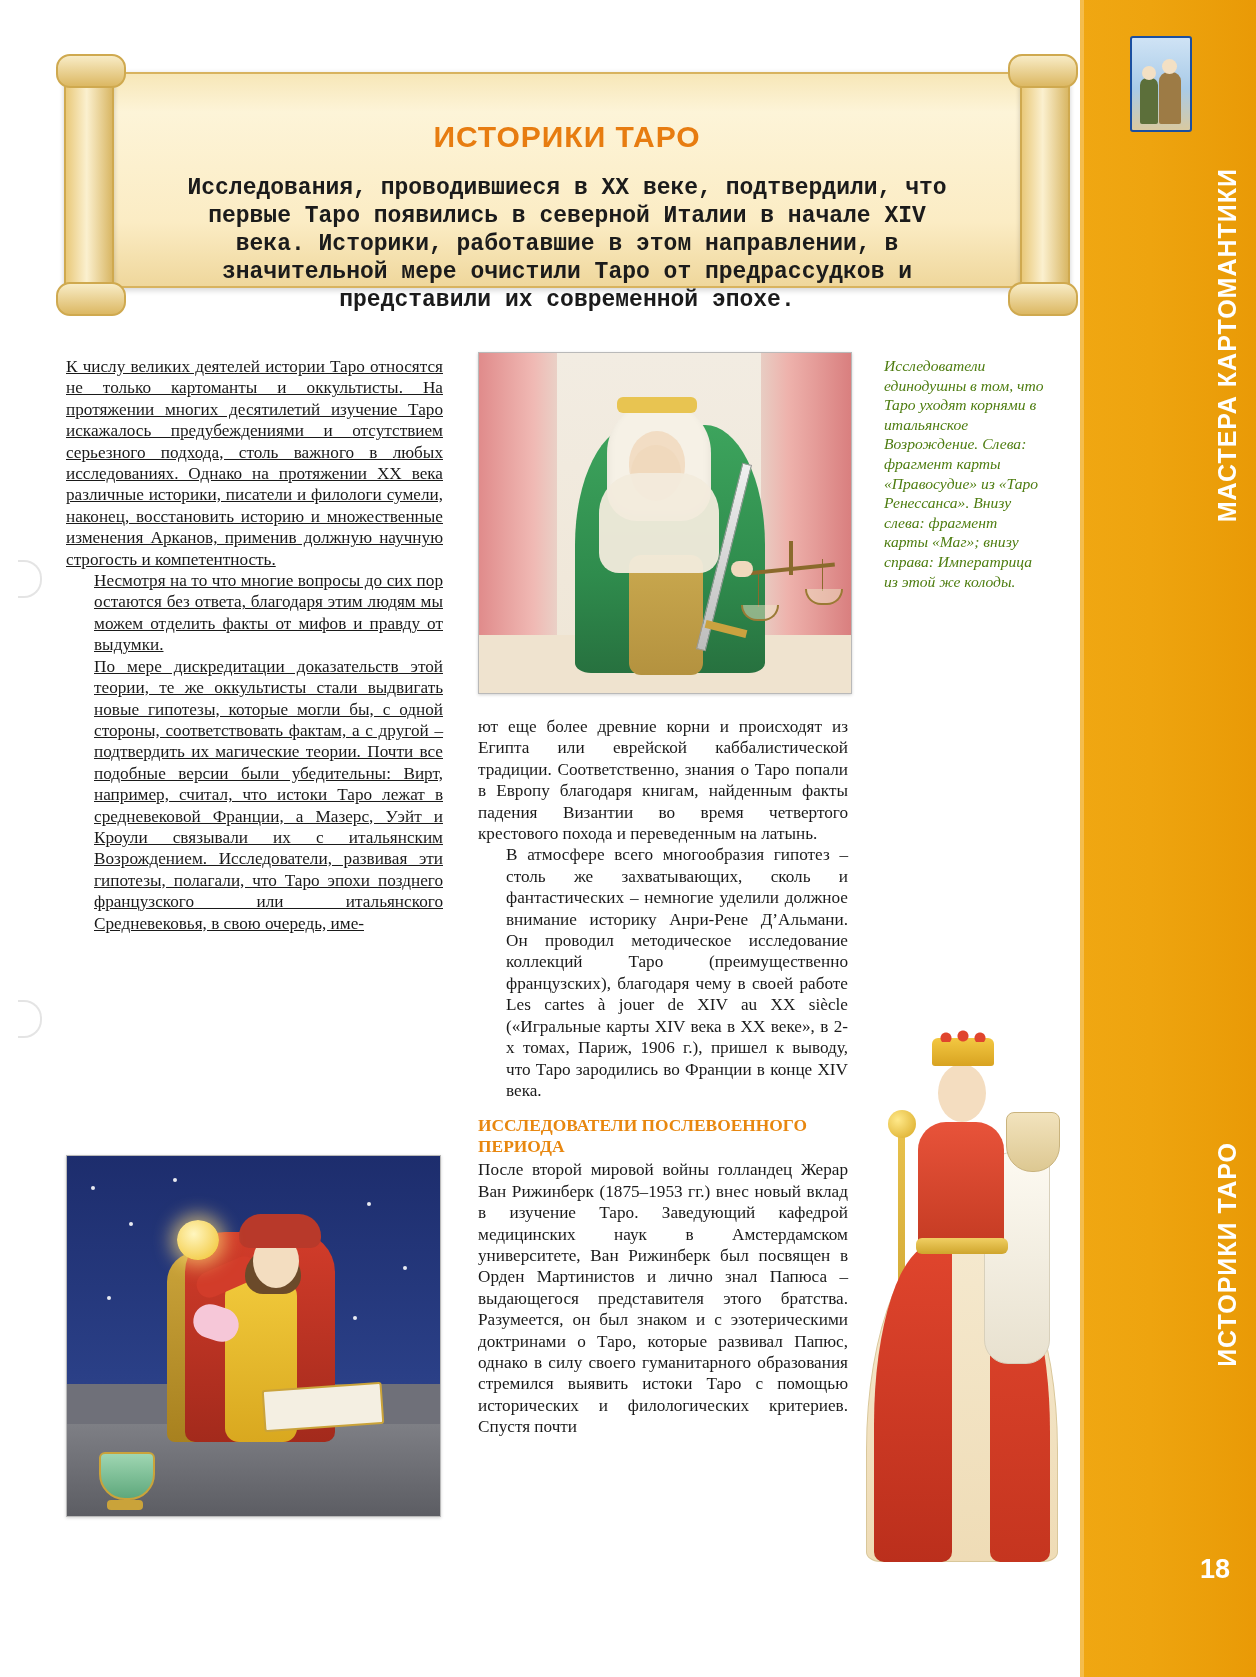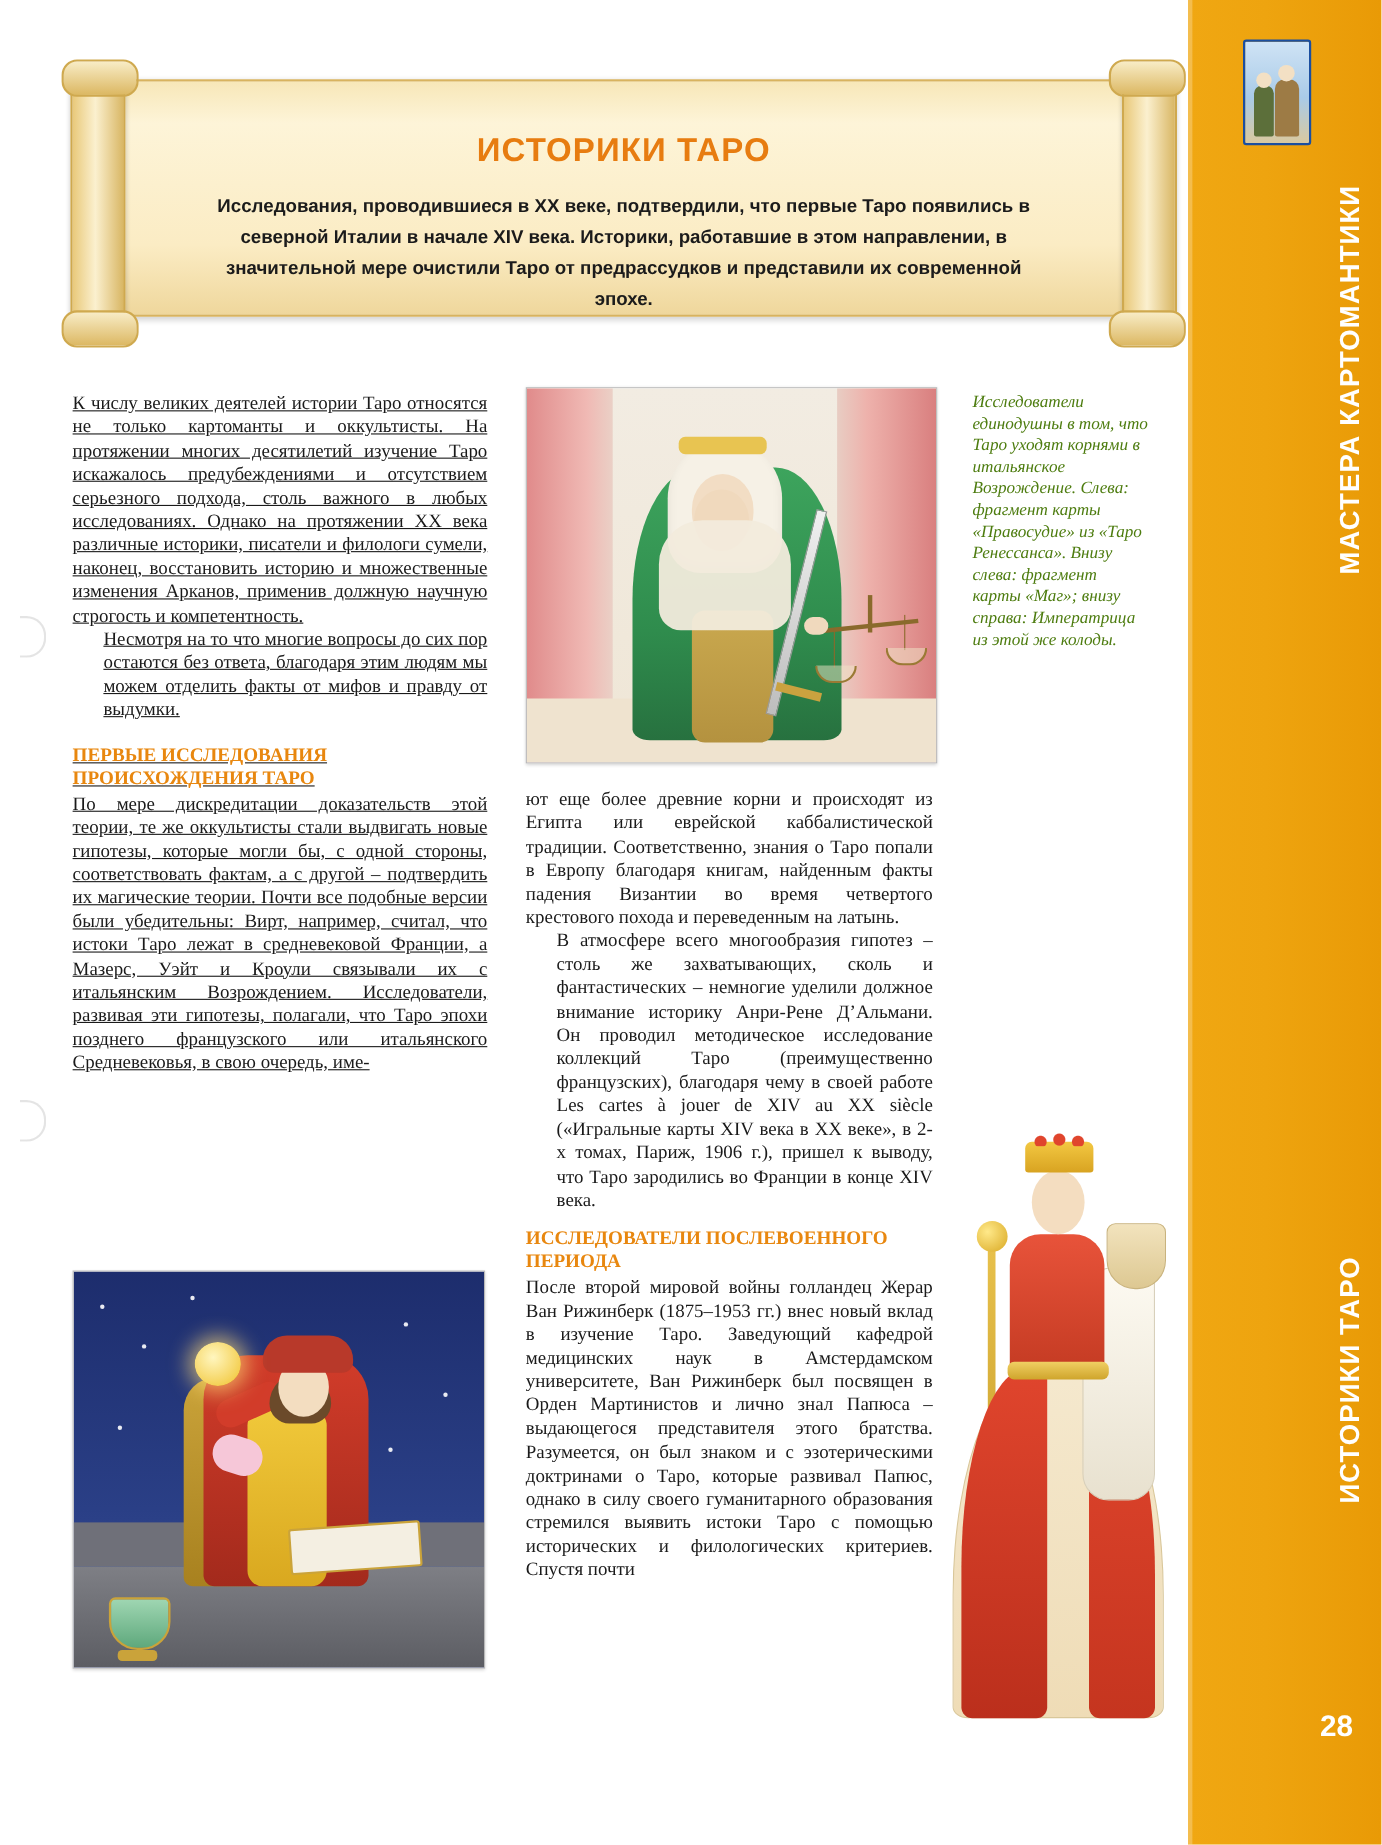--- a/index.html
+++ b/index.html
@@ -162,23 +162,23 @@
     font-weight: bold;
     font-size: 30px;
     letter-spacing: 1px;
     color: #e77c10;
   }
   .banner-sub {
     position: absolute;
     top: 100px;
     left: 100px; right: 100px;
     text-align: center;
-    font-family: Liberation Sans, sans-serif;
+    font-family: Liberation Mono, monospace;
     font-weight: bold;
-    font-size: 17px;
+    font-size: 23px;
     line-height: 28px;
     color: #1b1b1b;
   }
 
   
   .col {
     position: absolute;
     font-size: 17.2px;
     line-height: 21.4px;
     text-align: justify;
@@ -456,21 +456,21 @@
 
 <div class="page">
 
   <div class="punch p1"></div>
   <div class="punch p2"></div>
 
   <div class="side-bar">
     <div class="inner-edge"></div>
     <div class="side-label top">МАСТЕРА КАРТОМАНТИКИ</div>
     <div class="side-label bottom">ИСТОРИКИ ТАРО</div>
-    <div class="page-number">28</div>
+    <div class="page-number">18</div>
   </div>
 
   <div class="corner-card" title="Миниатюра карты Таро">
     <div class="figA"></div>
     <div class="headA"></div>
     <div class="figB"></div>
     <div class="headB"></div>
   </div>
 
   <div class="banner-wrap">
@@ -484,21 +484,20 @@
     </div>
     <div class="curl right">
       <div class="curl-cap tr"></div>
       <div class="curl-cap br"></div>
     </div>
   </div>
 
   <div class="col col-left">
     <p>К числу великих деятелей истории Таро относятся не только картоманты и оккультисты. На протяжении многих десятилетий изучение Таро искажалось предубеждениями и отсутствием серьезного подхода, столь важного в любых исследованиях. Однако на протяжении XX века различные историки, писатели и филологи сумели, наконец, восстановить историю и множественные изменения Арканов, применив должную научную строгость и компетентность.</p>
     <p>Несмотря на то что многие вопросы до сих пор остаются без ответа, благодаря этим людям мы можем отделить факты от мифов и правду от выдумки.</p>
-    <div class="sec-head first">ПЕРВЫЕ ИССЛЕДОВАНИЯ ПРОИСХОЖДЕНИЯ ТАРО</div>
     <p>По мере дискредитации доказательств этой теории, те же оккультисты стали выдвигать новые гипотезы, которые могли бы, с одной стороны, соответствовать фактам, а с другой – подтвердить их магические теории. Почти все подобные версии были убедительны: Вирт, например, считал, что истоки Таро лежат в средневековой Франции, а Мазерс, Уэйт и Кроули связывали их с итальянским Возрождением. Исследователи, развивая эти гипотезы, полагали, что Таро эпохи позднего французского или итальянского Средневековья, в свою очередь, име-</p>
   </div>
 
   <div class="col col-mid">
     <p>ют еще более древние корни и происходят из Египта или еврейской каббалистической традиции. Соответственно, знания о Таро попали в Европу благодаря книгам, найденным факты падения Византии во время четвертого крестового похода и переведенным на латынь.</p>
     <p>В атмосфере всего многообразия гипотез – столь же захватывающих, сколь и фантастических – немногие уделили должное внимание историку Анри-Рене Д’Альмани. Он проводил методическое исследование коллекций Таро (преимущественно французских), благодаря чему в своей работе Les cartes à jouer de XIV au XX siècle («Игральные карты XIV века в XX веке», в 2-х томах, Париж, 1906 г.), пришел к выводу, что Таро зародились во Франции в конце XIV века.</p>
     <div class="sec-head">ИССЛЕДОВАТЕЛИ ПОСЛЕВОЕННОГО ПЕРИОДА</div>
     <p>После второй мировой войны голландец Жерар Ван Рижинберк (1875–1953 гг.) внес новый вклад в изучение Таро. Заведующий кафедрой медицинских наук в Амстердамском университете, Ван Рижинберк был посвящен в Орден Мартинистов и лично знал Папюса – выдающегося представителя этого братства. Разумеется, он был знаком и с эзотерическими доктринами о Таро, которые развивал Папюс, однако в силу своего гуманитарного образования стремился выявить истоки Таро с помощью исторических и филологических критериев. Спустя почти</p>
   </div>
 

